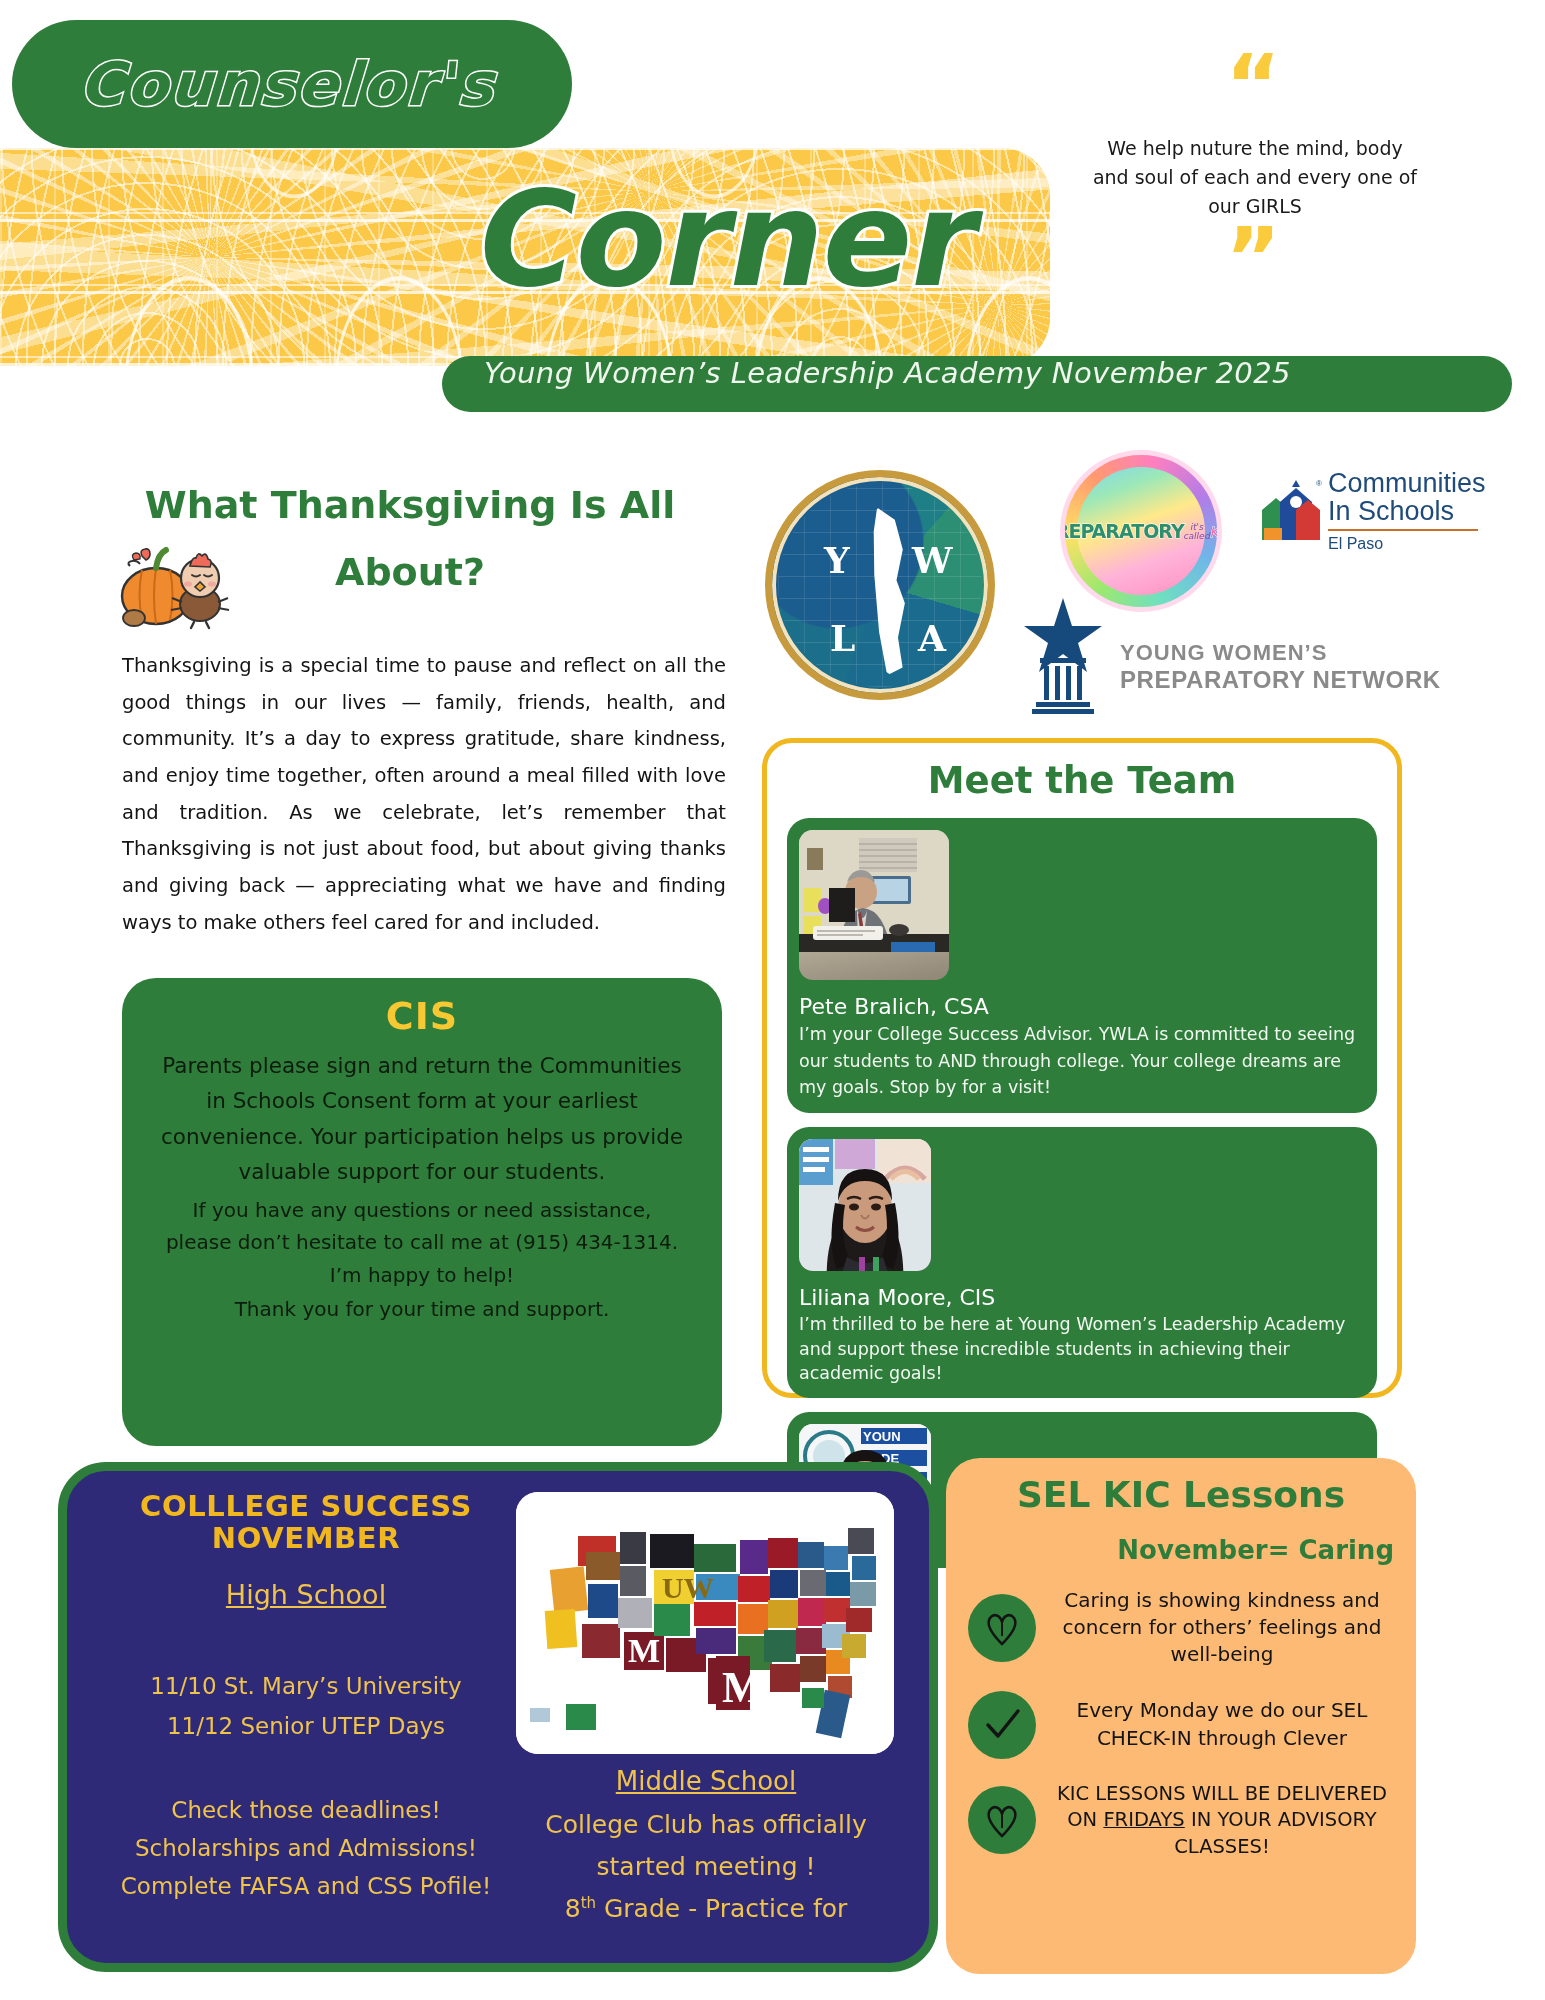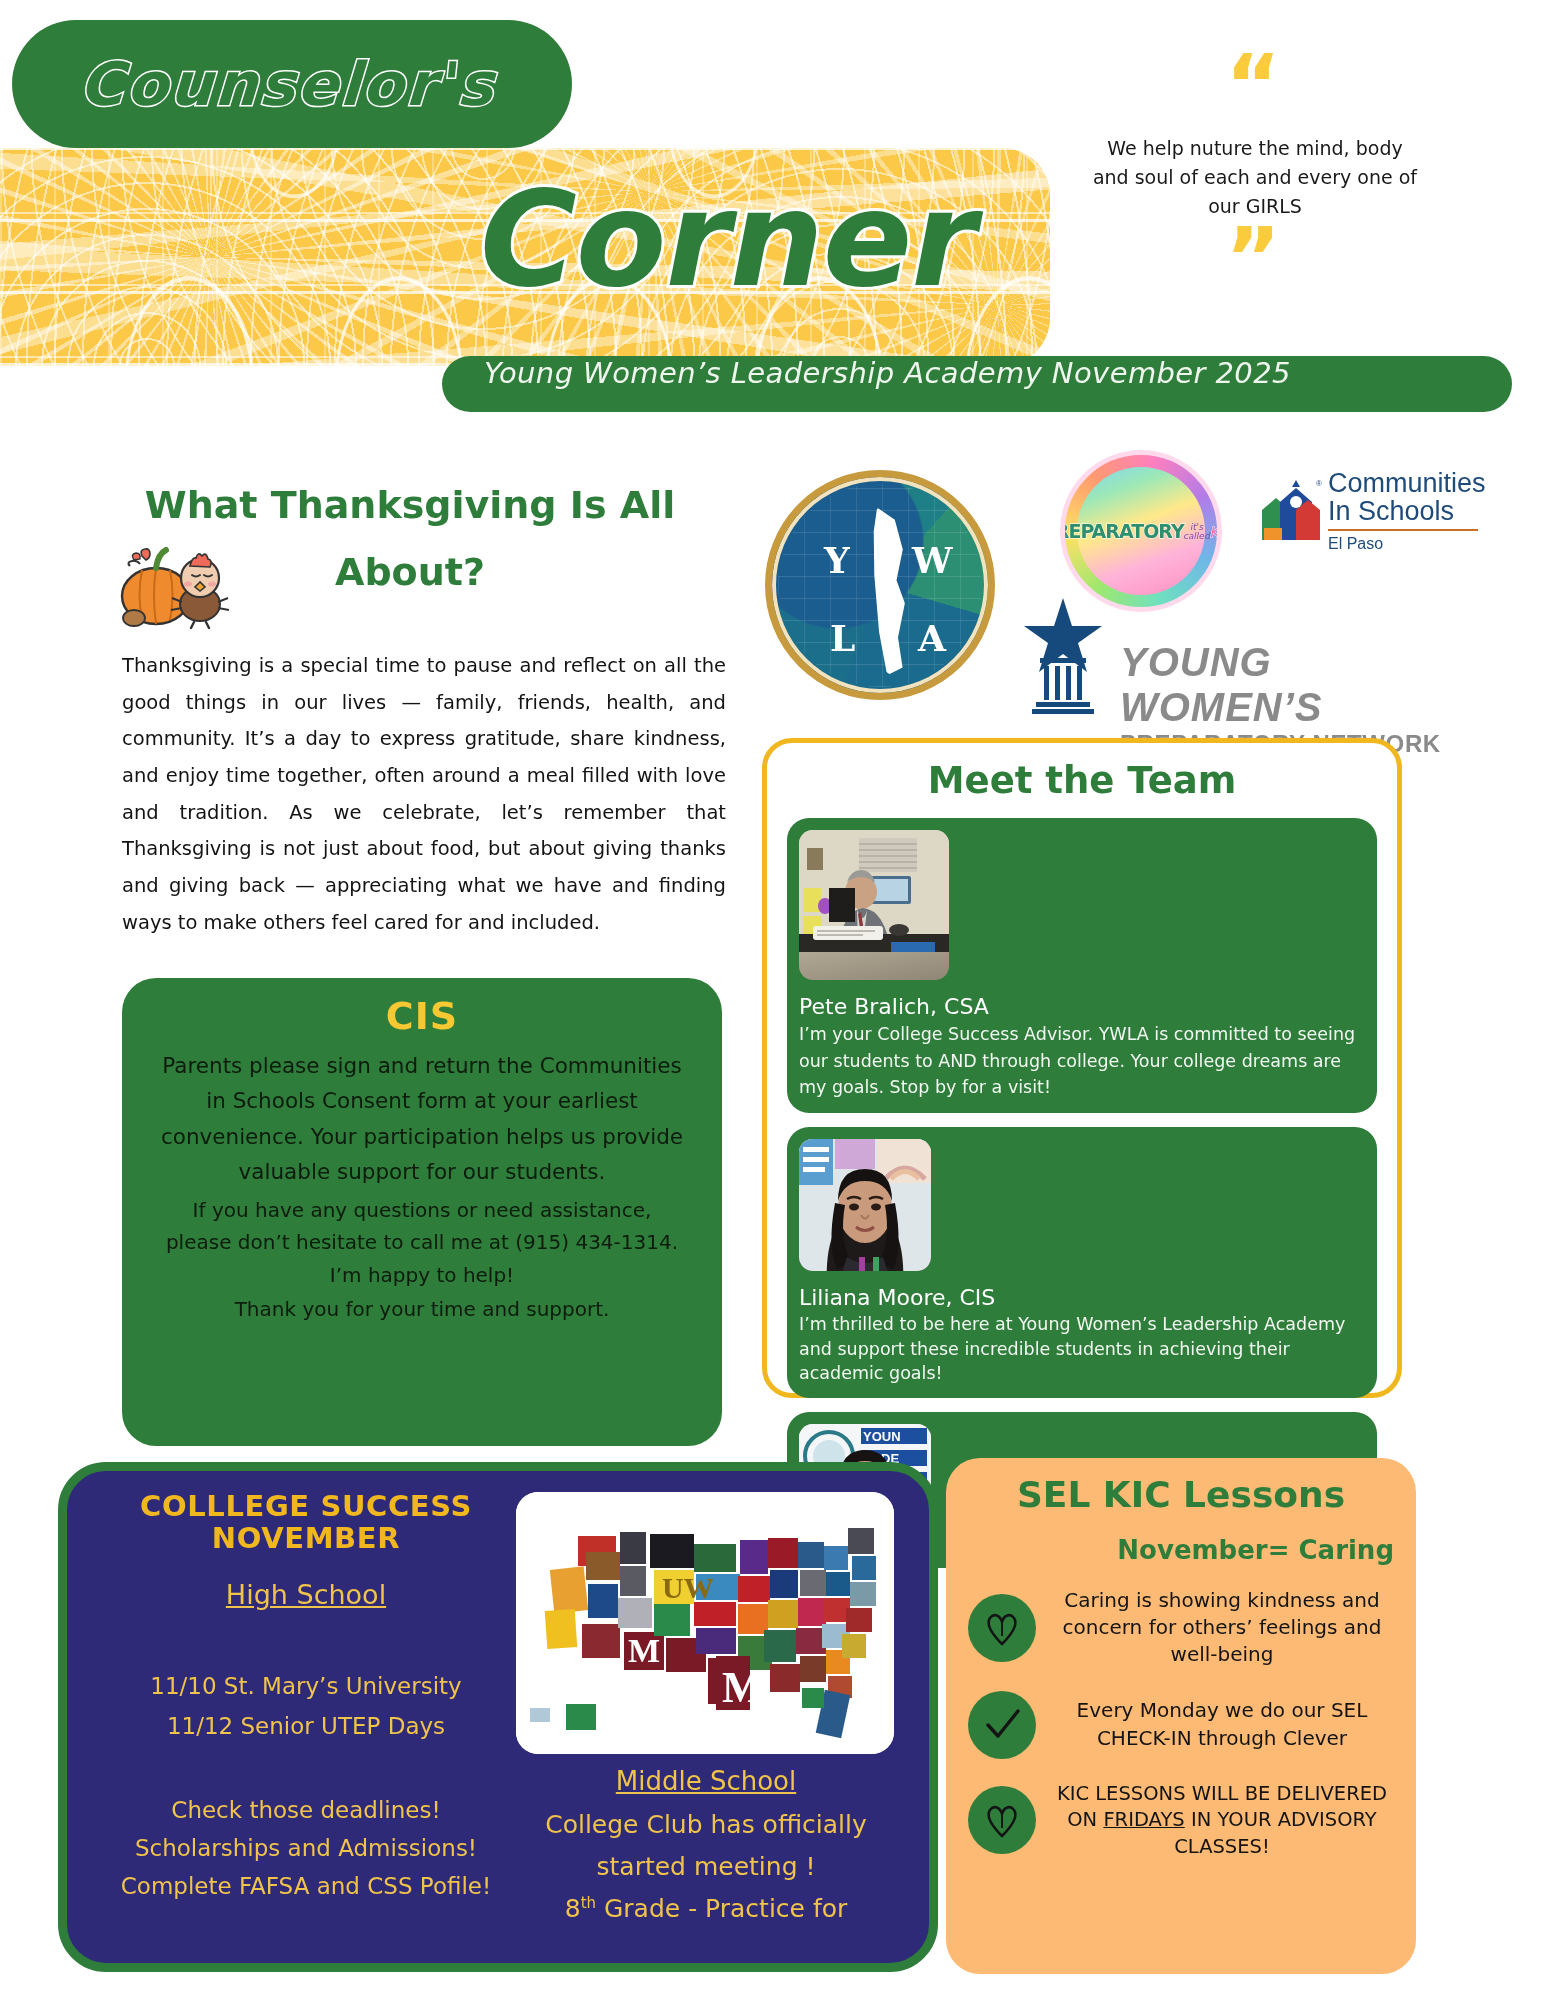--- a/index.html
+++ b/index.html
@@ -216,21 +216,21 @@
   #cis-logo .t1 { font-size:27px; color:#1f4b7a; line-height:1.02; font-family:"Liberation Sans", sans-serif; }
   #cis-logo .t2 { font-size:27px; color:#1f4b7a; line-height:1.02; font-family:"Liberation Sans", sans-serif; }
   #cis-logo .rule { margin-top:4px; height:2px; background:#c8702a; width:150px; }
   #cis-logo .t3 { font-size:16px; color:#1f4b7a; margin-top:4px; font-family:"Liberation Sans", sans-serif; }
 
   #ywpn-logo {
     position:absolute; left:1010px; top:596px; width:460px; height:120px;
   }
   #ywpn-logo .monument { position:absolute; left:10px; top:0; width:86px; height:118px; }
   #ywpn-logo .wt { position:absolute; left:110px; top:44px; }
-  #ywpn-logo .w1 { font-size:40px; font-weight:bold; color:#8a8a8a; letter-spacing:1px; font-family:"Liberation Sans", sans-serif;font-style:italic; }
+  #ywpn-logo .w1 { font-size:22px; font-weight:bold; color:#8a8a8a; letter-spacing:1px; font-family:"Liberation Sans", sans-serif; }
   #ywpn-logo .w2 { font-size:24px; font-weight:bold; color:#8a8a8a; letter-spacing:.6px; font-family:"Liberation Sans", sans-serif; }
 
   
   #team-box {
     position:absolute; left:762px; top:738px;
     width:640px; height:660px;
     background:#ffffff;
     border:5px solid #f0b71f;
     border-radius:30px;
     padding:10px 20px 14px;

